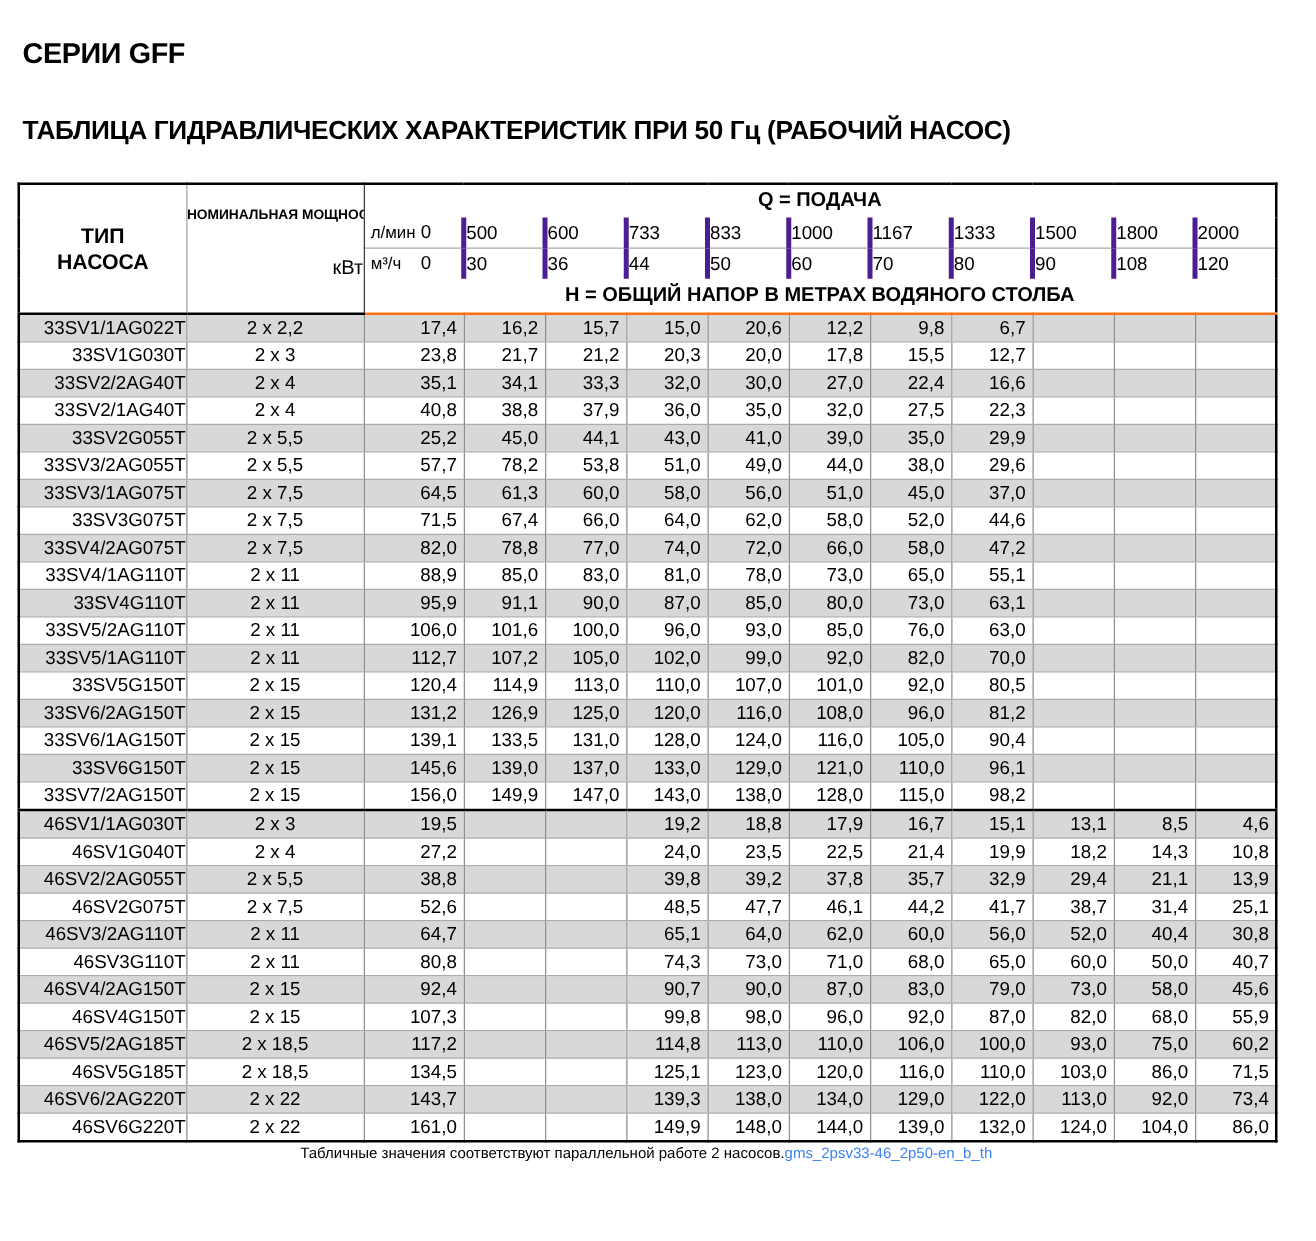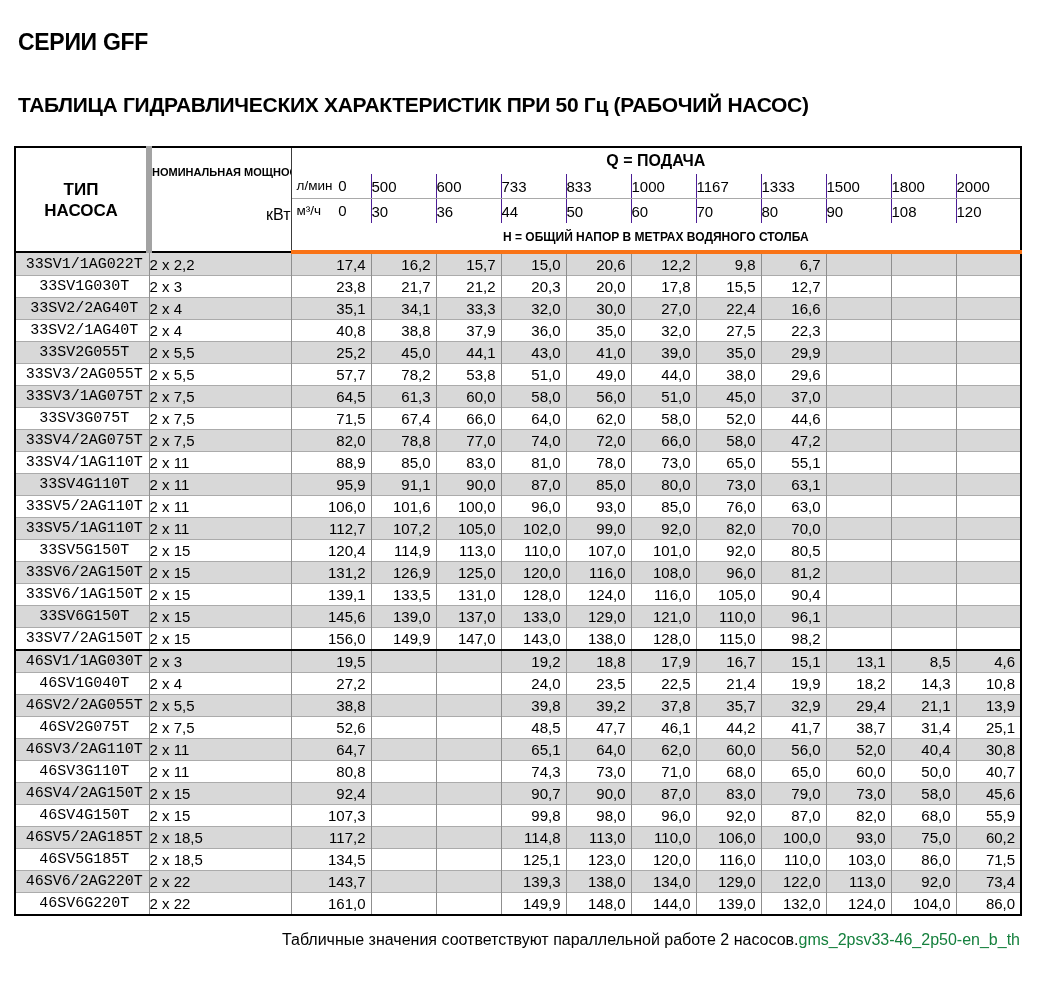--- a/index.html
+++ b/index.html
@@ -26,56 +26,56 @@
     border-collapse:collapse; table-layout:fixed;
     width:1006px;
     border:2px solid #000;
   }
   table.hydra td { padding:0; overflow:hidden; white-space:nowrap; }
 
   
   thead td { text-align:center; vertical-align:middle; }
   .col1-head {
     font-size:17px; font-weight:bold; line-height:21px;
-    border-right:6px solid #a3a3a3; border-bottom:2px solid #000;
+    border-right:1px solid #a3a3a3; border-bottom:2px solid #000;
   }
   .col2-head {
     border-right:1px solid #3c3c3c; border-bottom:2px solid #000;
     vertical-align:top;
   }
   .power-label { margin-top:18px; font-size:11px; font-weight:bold; line-height:13px; text-align:center; }
   .power-unit  { margin-top:27px; font-size:16px; text-align:right; }
   .q-head { font-size:16px; font-weight:bold; height:26px; }
-  .h-head { font-size:12px; font-weight:bold; height:27px; border-bottom:4px solid #f97316; }
+  .h-head { font-size:16px; font-weight:bold; height:27px; border-bottom:2px solid #f97316; }
 
   #lmin-row td, #m3h-row td { font-size:15px; height:24px; text-align:left; }
   #lmin-row td { border-bottom:1px solid #a9a9a9; }
-  #lmin-row td + td, #m3h-row td + td { border-left:1px solid #4c1d95; }
+  #lmin-row td + td, #m3h-row td + td { border-left:4px solid #4c1d95; }
   td.qfirst { text-align:left; }
   td.qfirst .unit { float:left; padding-left:5px; font-size:13.5px; line-height:24px; }
   td.qfirst .v0 { float:right; padding-right:24px; line-height:24px; }
 
   
   tbody td {
     height:21px; font-size:15px; line-height:21px;
     border-left:1px solid #8f8f8f; border-top:1px solid #ababab;
   }
-  tbody td.name-cell  { border-left:none; text-align:center; padding-left:4px;font-family:Liberation Mono, monospace; }
-  tbody td.power-cell { }
+  tbody td.name-cell  { border-left:none; text-align:right; padding-left:4px; }
+  tbody td.power-cell { text-align:center; }
   tbody td.val-cell   { text-align:right; padding-right:5px; }
   tbody tr.stripe td  { background:var(--stripe,#d8d8d8); }
   tbody tr.group-start td { border-top:2px solid #000; }
 
   
   .foot {
-    width:1006px; margin-top:15px;
-    display:flex; justify-content:flex-end; align-items:baseline;
-    font-size:16px;
-  }
-  .doc-code { color:#15803d; }
+    width:1006px; margin-top:1px;
+    display:flex; justify-content:center; align-items:baseline;
+    font-size:12px;
+  }
+  .doc-code { color:#3b82f6; }
 </style>
 </head>
 <body>
 
 <div class="page">
 
   <div class="doc-title">
     <div>СЕРИИ GFF</div>
   </div>
 

